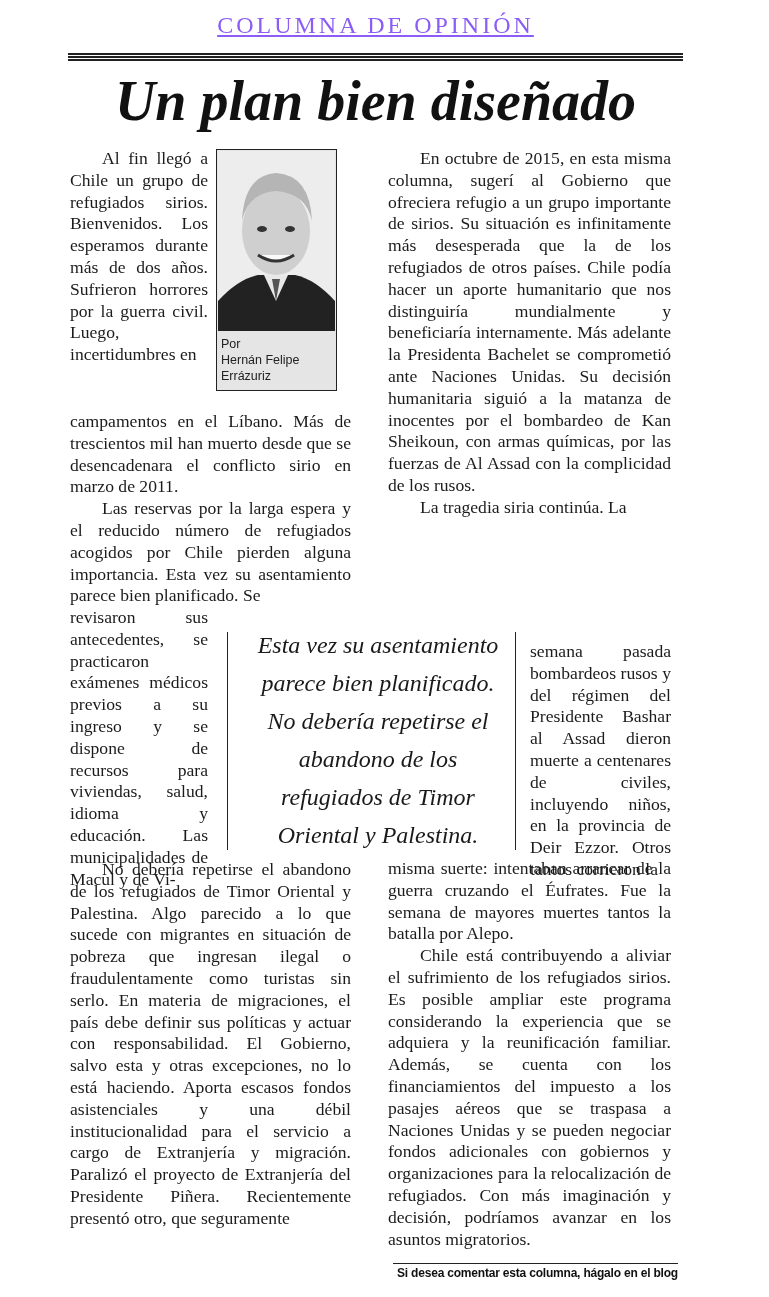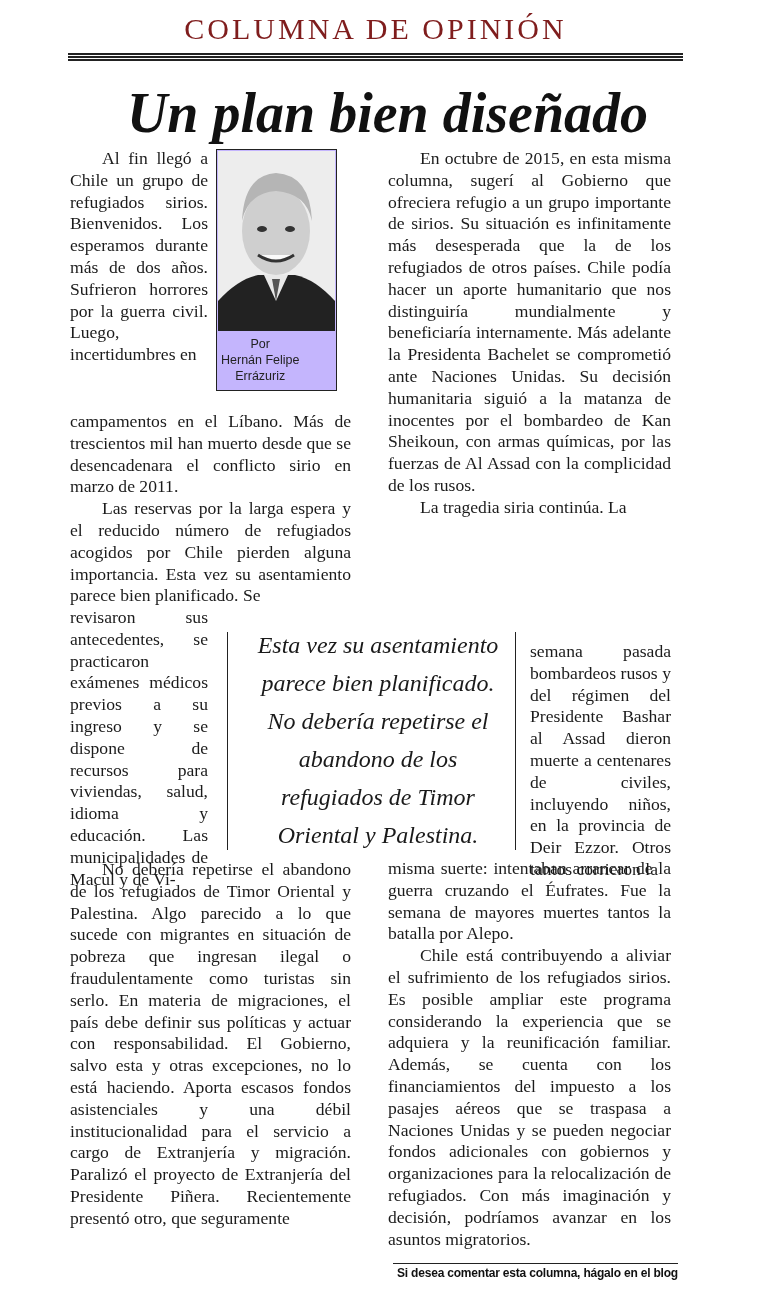--- a/index.html
+++ b/index.html
@@ -1,50 +1,50 @@
 <!DOCTYPE html>
 <html><head>
 <meta charset="utf-8">
 <style>
   html, body { margin: 0; padding: 0; background: #ffffff; }
   body { width: 769px; height: 1297px; position: relative; overflow: hidden;
          font-family: "DejaVu Serif", "Liberation Serif", serif; color: #1a1a1a; }
   .kicker { position: absolute; left: 68px; width: 615px; top: 12px; text-align: center;
-            font-family: "Liberation Serif", serif; font-size: 30px; letter-spacing: 3px; color: #7f1d1d; }
+            font-family: "Liberation Serif", serif; font-size: 24px; letter-spacing: 3px; color: #8b5cf6; text-decoration: underline; }
   .rules { position: absolute; left: 68px; width: 615px; top: 53px; height: 10px; }
   .rules div { height: 2px; background: #222; margin-bottom: 1px; }
   .headline { position: absolute; left: 68px; width: 615px; top: 66px; text-align: center;
               font-family: "Liberation Serif", serif; font-style: italic; font-size: 56px; color: #111; line-height: 70px; }
   .col { position: absolute; font-family: "Liberation Serif", serif; font-size: 17.6px; line-height: 21.8px;
          text-align: justify; color: #1b1b1b; }
   .col p { margin: 0; }
   .indent { text-indent: 32px; }
   .photo-box { position: absolute; left: 216px; top: 149px; width: 121px; height: 242px;
-               border: 1px solid #222; box-sizing: border-box; background: #c4b5fd; text-align: center; }
+               border: 1px solid #222; box-sizing: border-box; background: #e5e5e5; }
   .photo { position: absolute; left: 1px; top: 1px; width: 117px; height: 180px; overflow: hidden;
            background: linear-gradient(#f4f4f4, #e2e2e2); }
   .caption { position: absolute; left: 4px; top: 186px; font-family: "Liberation Sans", sans-serif;
              font-size: 12.5px; line-height: 16px; color: #222; }
   .pullquote { position: absolute; left: 236px; top: 626px; width: 232px; text-align: center;
                font-family: "Liberation Serif", serif; font-style: italic; font-size: 24px; line-height: 38px; color: #1a1a1a; }
   .vline { position: absolute; width: 1px; background: #222; }
   .footer-rule { position: absolute; left: 393px; width: 285px; top: 1263px; height: 1px; background: #222; }
   .footer { position: absolute; left: 393px; width: 285px; top: 1266px; text-align: right;
             font-family: "Liberation Sans", sans-serif; font-weight: bold; font-size: 12px; color: #111; letter-spacing: -0.2px; }
 </style>
 </head>
 <body>
 
 <div class="kicker">COLUMNA DE OPINIÓN</div>
 <div class="rules">
     <div></div>
     <div></div>
     <div></div>
   </div>
-<h1 class="headline" style="margin:12px">Un plan bien diseñado</h1>
+<h1 class="headline" style="margin:0">Un plan bien diseñado</h1>
 
 <div class="col" style="left:70px; top:148px; width:138px;">
   <p class="indent">Al fin llegó a Chile un grupo de refugiados sirios. Bienvenidos. Los esperamos durante más de dos años. Sufrieron horrores por la guerra civil. Luego, incertidumbres en</p>
 </div>
 <div class="col" style="left:70px; top:411px; width:281px;">
   <p>campamentos en el Líbano. Más de trescientos mil han muerto desde que se desencadenara el conflicto sirio en marzo de 2011.</p>
   <p class="indent">Las reservas por la larga espera y el reducido número de refugiados acogidos por Chile pierden alguna importancia. Esta vez su asentamiento parece bien planificado. Se</p>
 </div>
 <div class="col" style="left:70px; top:607px; width:138px;">
   <p>revisaron sus antecedentes, se practicaron exámenes médicos previos a su ingreso y se dispone de recursos para viviendas, salud, idioma y educación. Las municipalidades de Macul y de Vi-</p>

